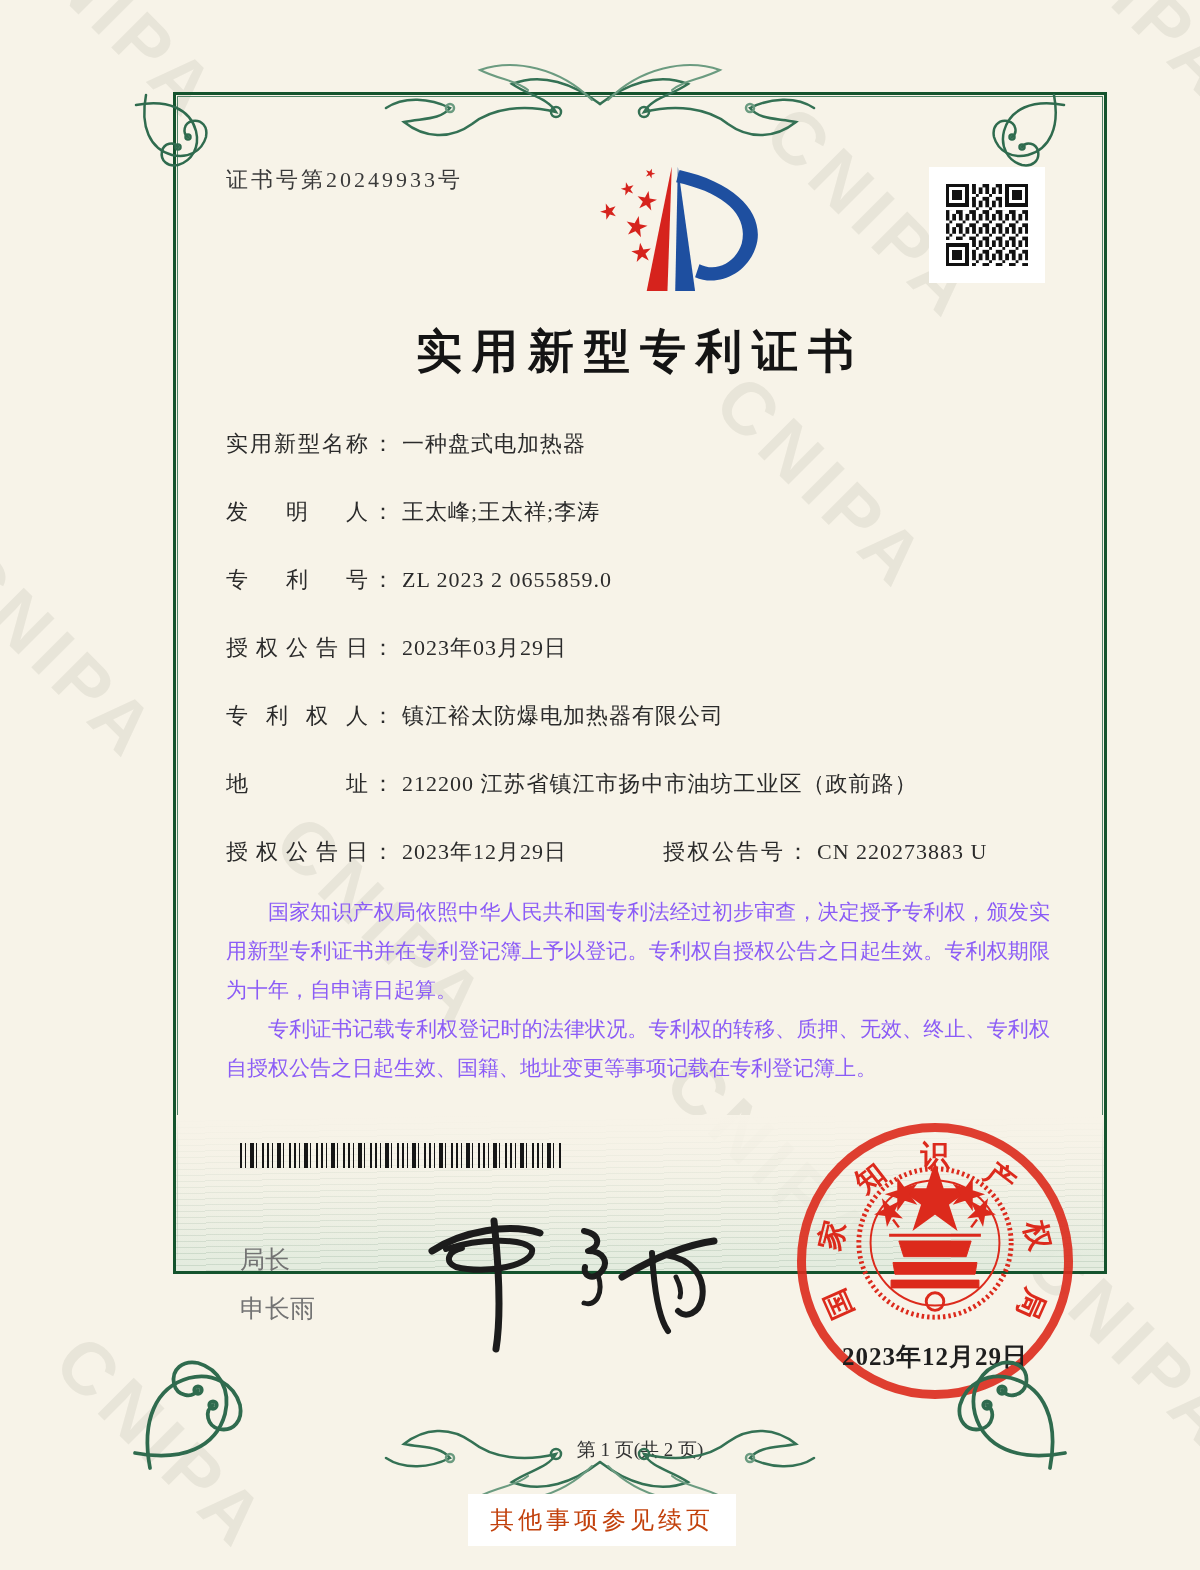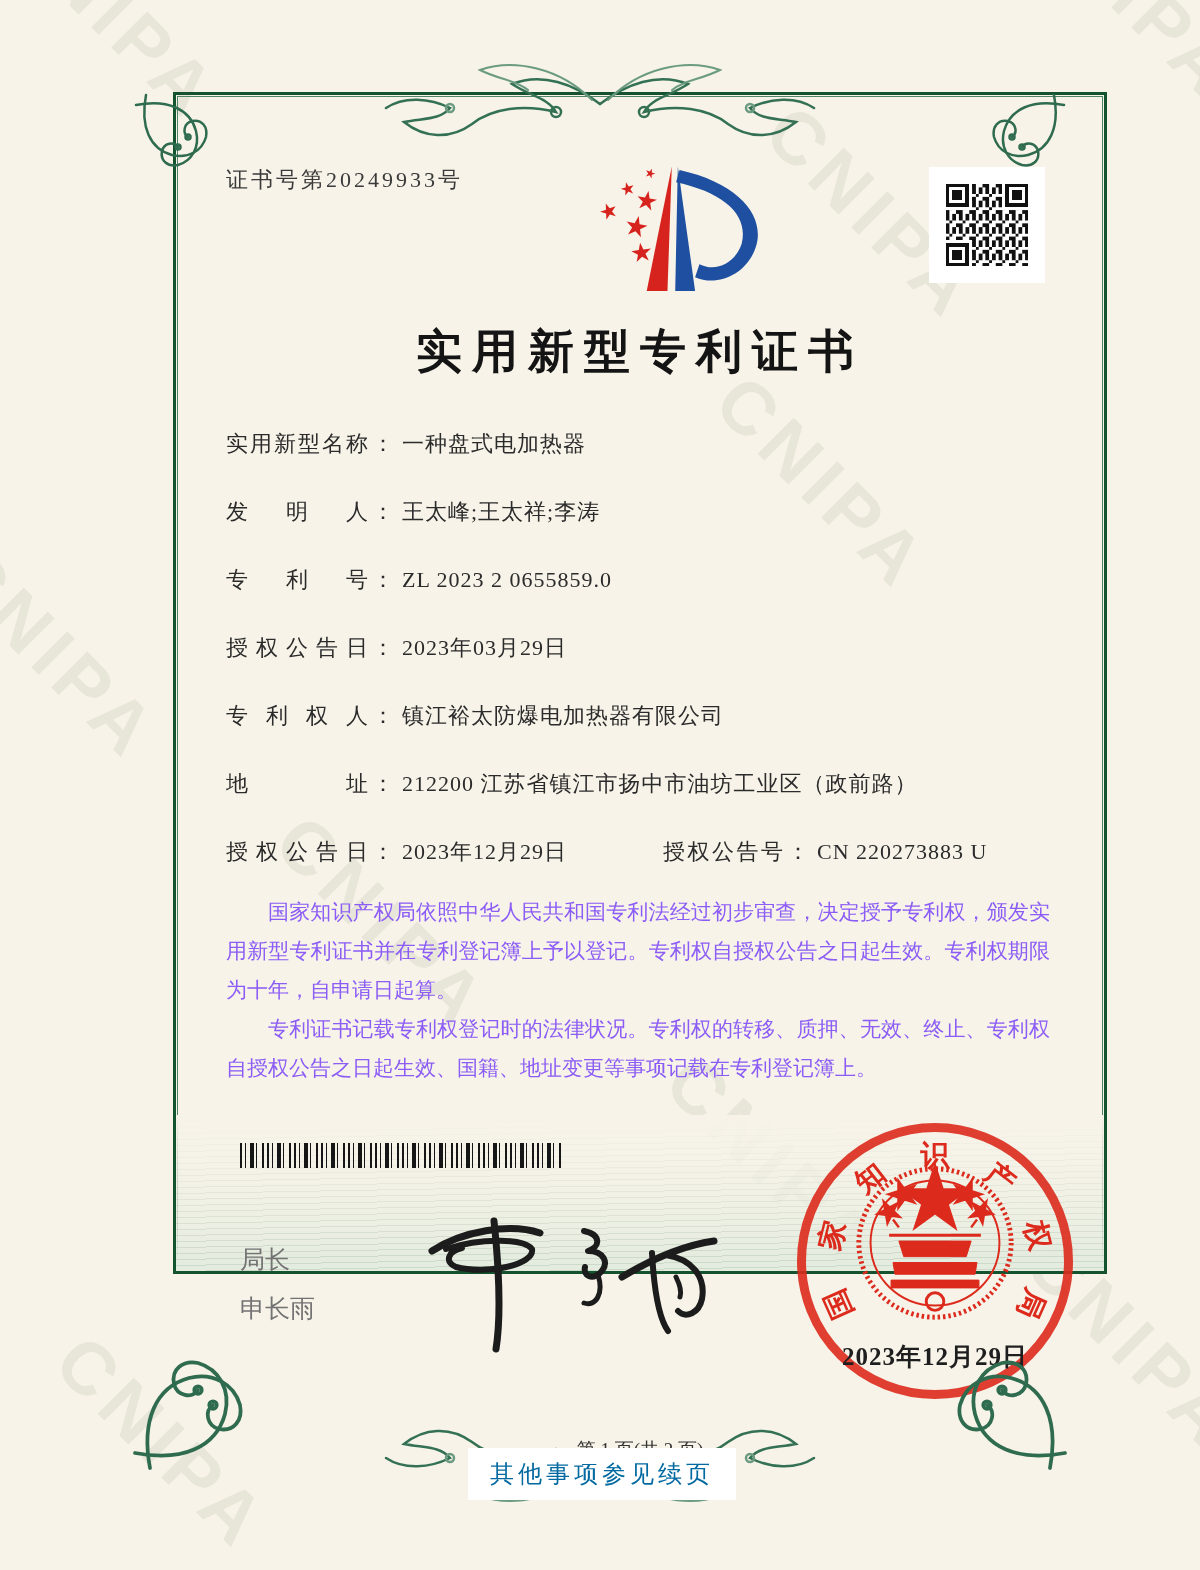--- a/index.html
+++ b/index.html
@@ -82,23 +82,23 @@
     position:absolute;left:50%;top:50%;width:34px;height:34px;margin-left:-17px;margin-top:-17px;
     font-size:29px;line-height:34px;font-weight:700;text-align:center;color:#dc2a1c;
   }
   .seal-emblem{position:absolute;left:46px;top:30px;width:166px;height:162px;}
   .seal-date{
     position:absolute;left:0;right:0;top:208px;text-align:center;
     font-size:25px;font-weight:700;color:#1e1e1e;letter-spacing:1px;
   }
   .page-info{position:absolute;left:0;right:0;top:1342px;text-align:center;font-size:19px;color:#333;z-index:11;}
   .note-box{
-    position:absolute;left:468px;top:1448px;width:268px;height:52px;z-index:12;
+    position:absolute;left:468px;top:1494px;width:268px;height:52px;z-index:12;
     background:#ffffff;text-align:center;line-height:52px;
-    font-size:24px;letter-spacing:4px;color:#0369a1;
+    font-size:24px;letter-spacing:4px;color:#c2410c;
   }
   .ornaments{position:absolute;left:0;top:0;width:1200px;height:1570px;z-index:5;pointer-events:none;}
 </style>
 </head>
 <body>
 
 <div class="wm" style="left:-20px;top:-30px;">CNIPA</div>
 <div class="wm" style="left:1000px;top:-50px;">CNIPA</div>
 <div class="wm" style="left:740px;top:170px;">CNIPA</div>
 <div class="wm" style="left:690px;top:440px;">CNIPA</div>

